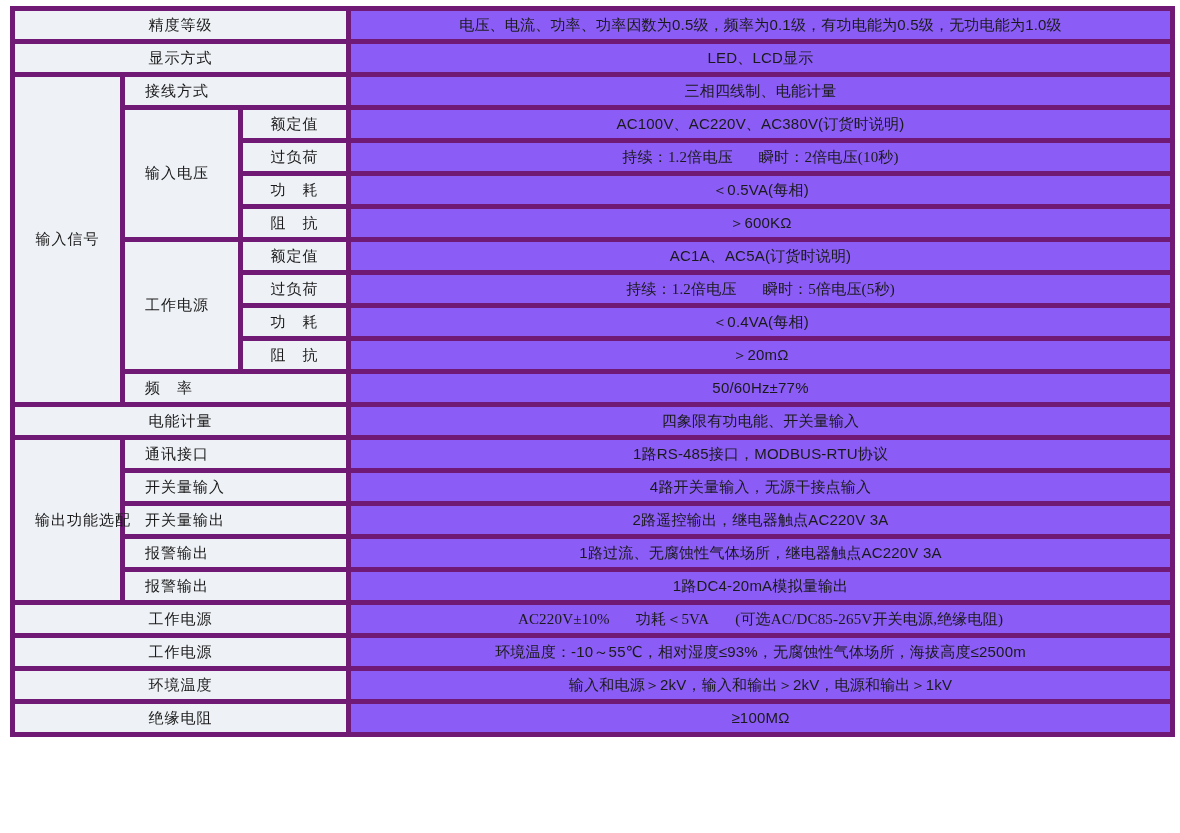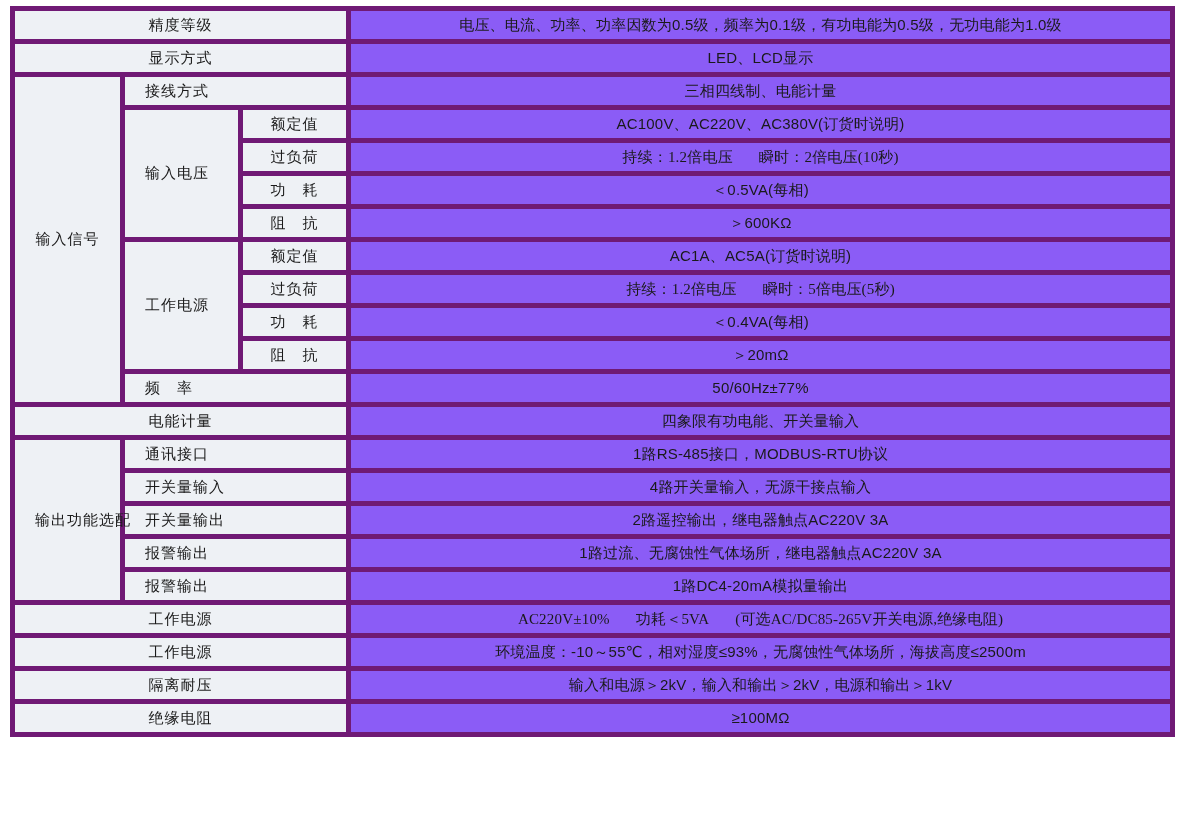--- a/index.html
+++ b/index.html
@@ -147,21 +147,21 @@
       <td class="label" colspan="3">工作电源</td>
       <td class="value">
         <span class="nowrap">AC220V±10%</span><span class="gap"></span><span class="nowrap">功耗＜5VA</span><span class="gap"></span><span class="nowrap">(可选AC/DC85-265V开关电源,绝缘电阻)</span>
       </td>
     </tr>
     <tr>
       <td class="label" colspan="3">工作电源</td>
       <td class="value">环境温度：-10～55℃，相对湿度≤93%，无腐蚀性气体场所，海拔高度≤2500m</td>
     </tr>
     <tr>
-      <td class="label" colspan="3">隔离耐压</td>
+      <td class="label" colspan="3">环境温度</td>
       <td class="value">输入和电源＞2kV，输入和输出＞2kV，电源和输出＞1kV</td>
     </tr>
     <tr>
       <td class="label" colspan="3">绝缘电阻</td>
       <td class="value">≥100MΩ</td>
     </tr>
   </tbody>
 </table>
 
 </body></html>

